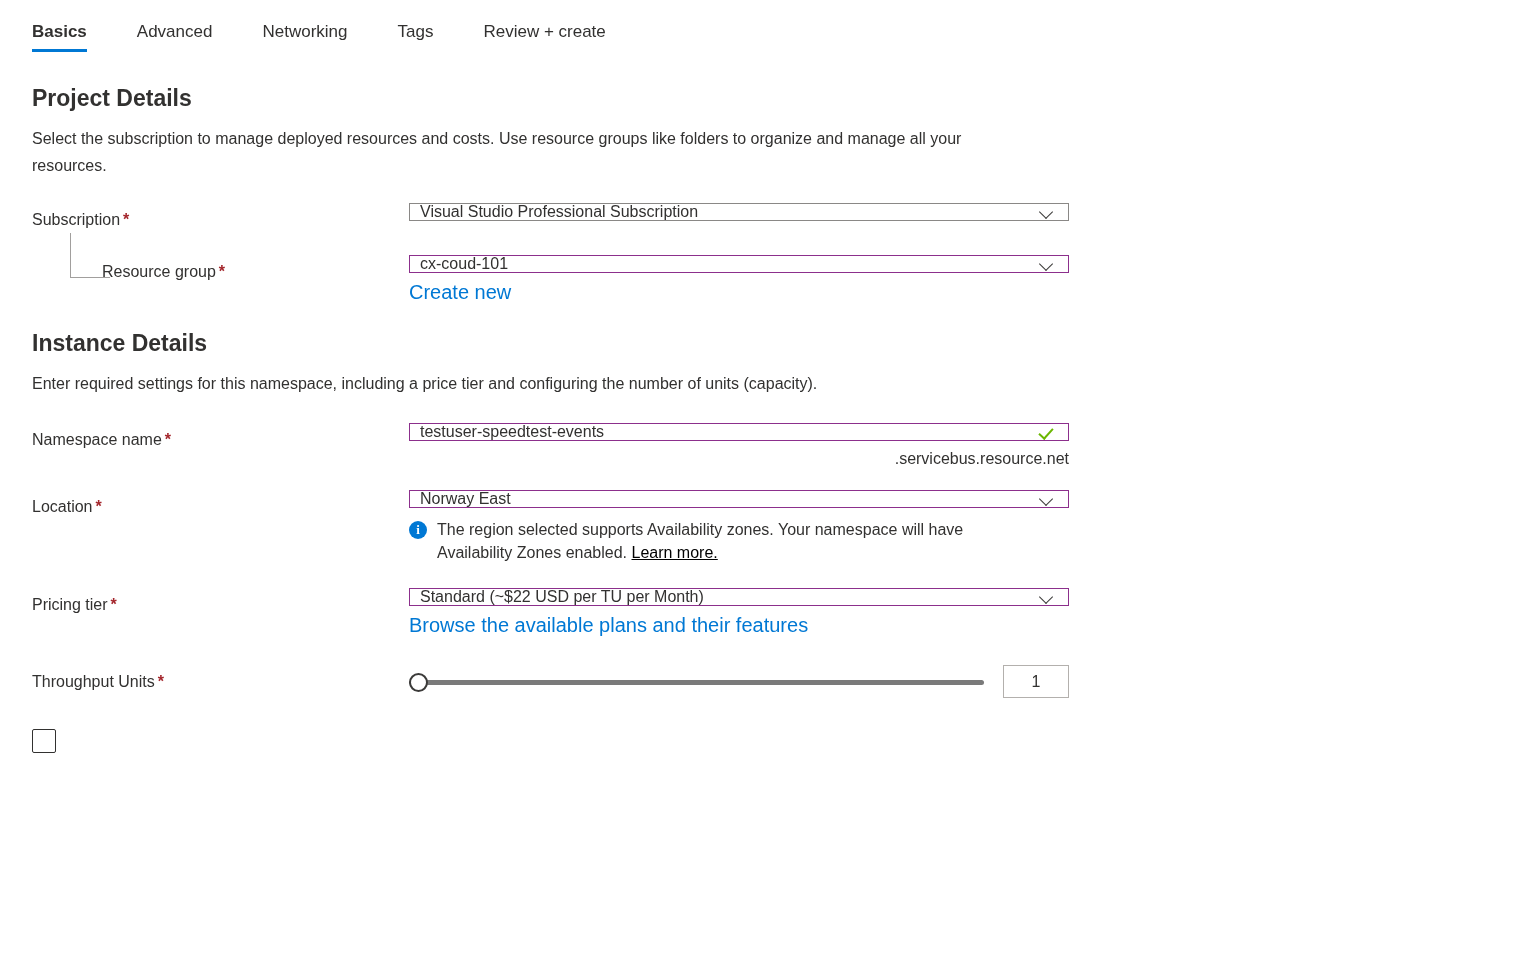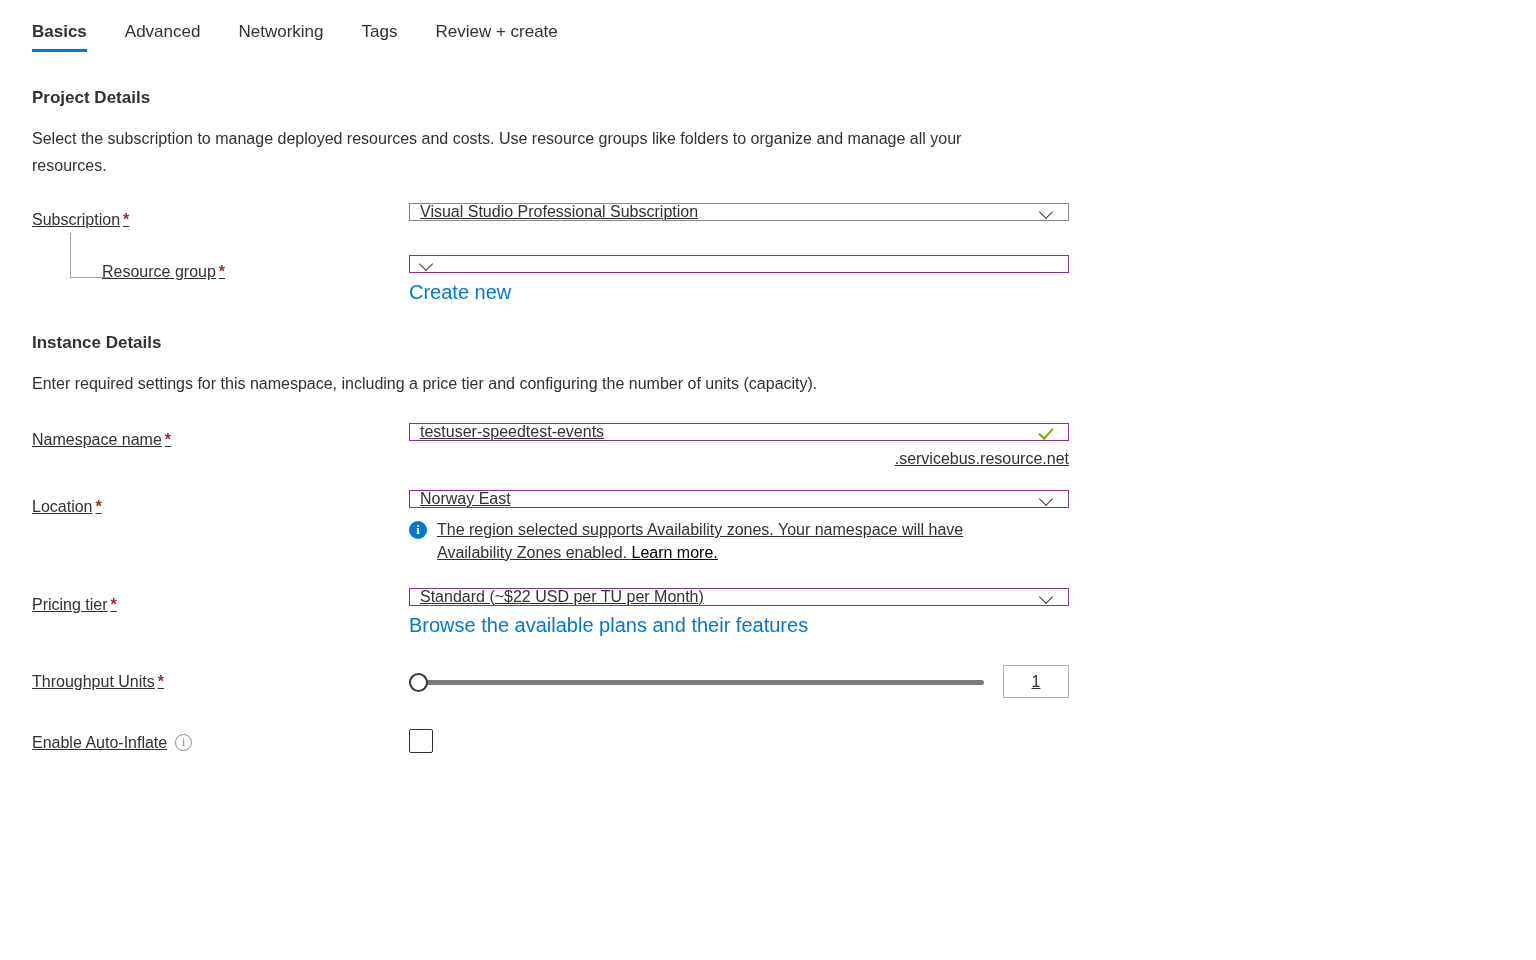--- a/index.html
+++ b/index.html
@@ -16,21 +16,21 @@
 
   
   .tabs {
     position: absolute;
     left: 0; top: 0;
     width: 1536px; height: 62px;
     display: flex;
     align-items: flex-start;
     padding-left: 32px;
     padding-top: 22px;
-    gap: 0;
+    gap: 12px;
   }
   .tab {
     position: relative;
     font-size: 17px;
     color: #323130;
     padding: 0 16px 10px 0;
     margin-right: 22px;
     cursor: pointer;
     white-space: nowrap;
     line-height: 20px;
@@ -47,42 +47,41 @@
 
   
   .content {
     position: absolute;
     left: 0; top: 62px;
     width: 1536px;
     padding-left: 32px;
   }
 
   .section-title {
-    font-size: 17px;
+    font-size: 23px;
     font-weight: bold;
     color: #323130;
     margin: 25px 0 0 0;
     line-height: 22px;
   }
   .section-desc {
     font-size: 16px;
     color: #323130;
     line-height: 27px;
     margin: 16px 0 0 0;
     max-width: 990px;
     font-weight: 400;
   }
 
   
   .row {
     position: relative;
     display: flex;
     align-items: flex-start;
     margin-top: 24px;
-    text-decoration: underline;
   }
   .label {
     width: 377px;
     flex: 0 0 377px;
     font-size: 16px;
     color: #323130;
     line-height: 22px;
     padding-top: 6px;
     position: relative;
   }
@@ -315,20 +314,21 @@
     </div>
   </div>
 
   <div class="row">
     <div class="label indent">
       <span class="tree"></span>
       <span>Resource group</span><span class="req">*</span>
     </div>
     <div class="field-col">
       <div class="ctl focus">
+        <span class="val">cx-coud-101</span>
         <span class="chev"></span>
       </div>
       <a class="link">Create new</a>
     </div>
   </div>
 
   <div class="section-title" style="margin-top:28px;">Instance Details</div>
   <div class="section-desc">Enter required settings for this namespace, including a price tier and configuring the number of units (capacity).</div>
 
   <div class="row" style="margin-top:26px;">
@@ -386,21 +386,18 @@
           <div class="thumb"></div>
         </div>
         <div class="num-box">
           <span>1</span>
         </div>
       </div>
     </div>
   </div>
 
   <div class="row" style="margin-top:28px;">
-    <div class="label">
-      <span>Enable Auto-Inflate</span><span class="info-gray"></span>
-    </div>
     <div class="field-col">
       <div class="checkbox"></div>
     </div>
   </div>
 
 </div>
 
 </body></html>

